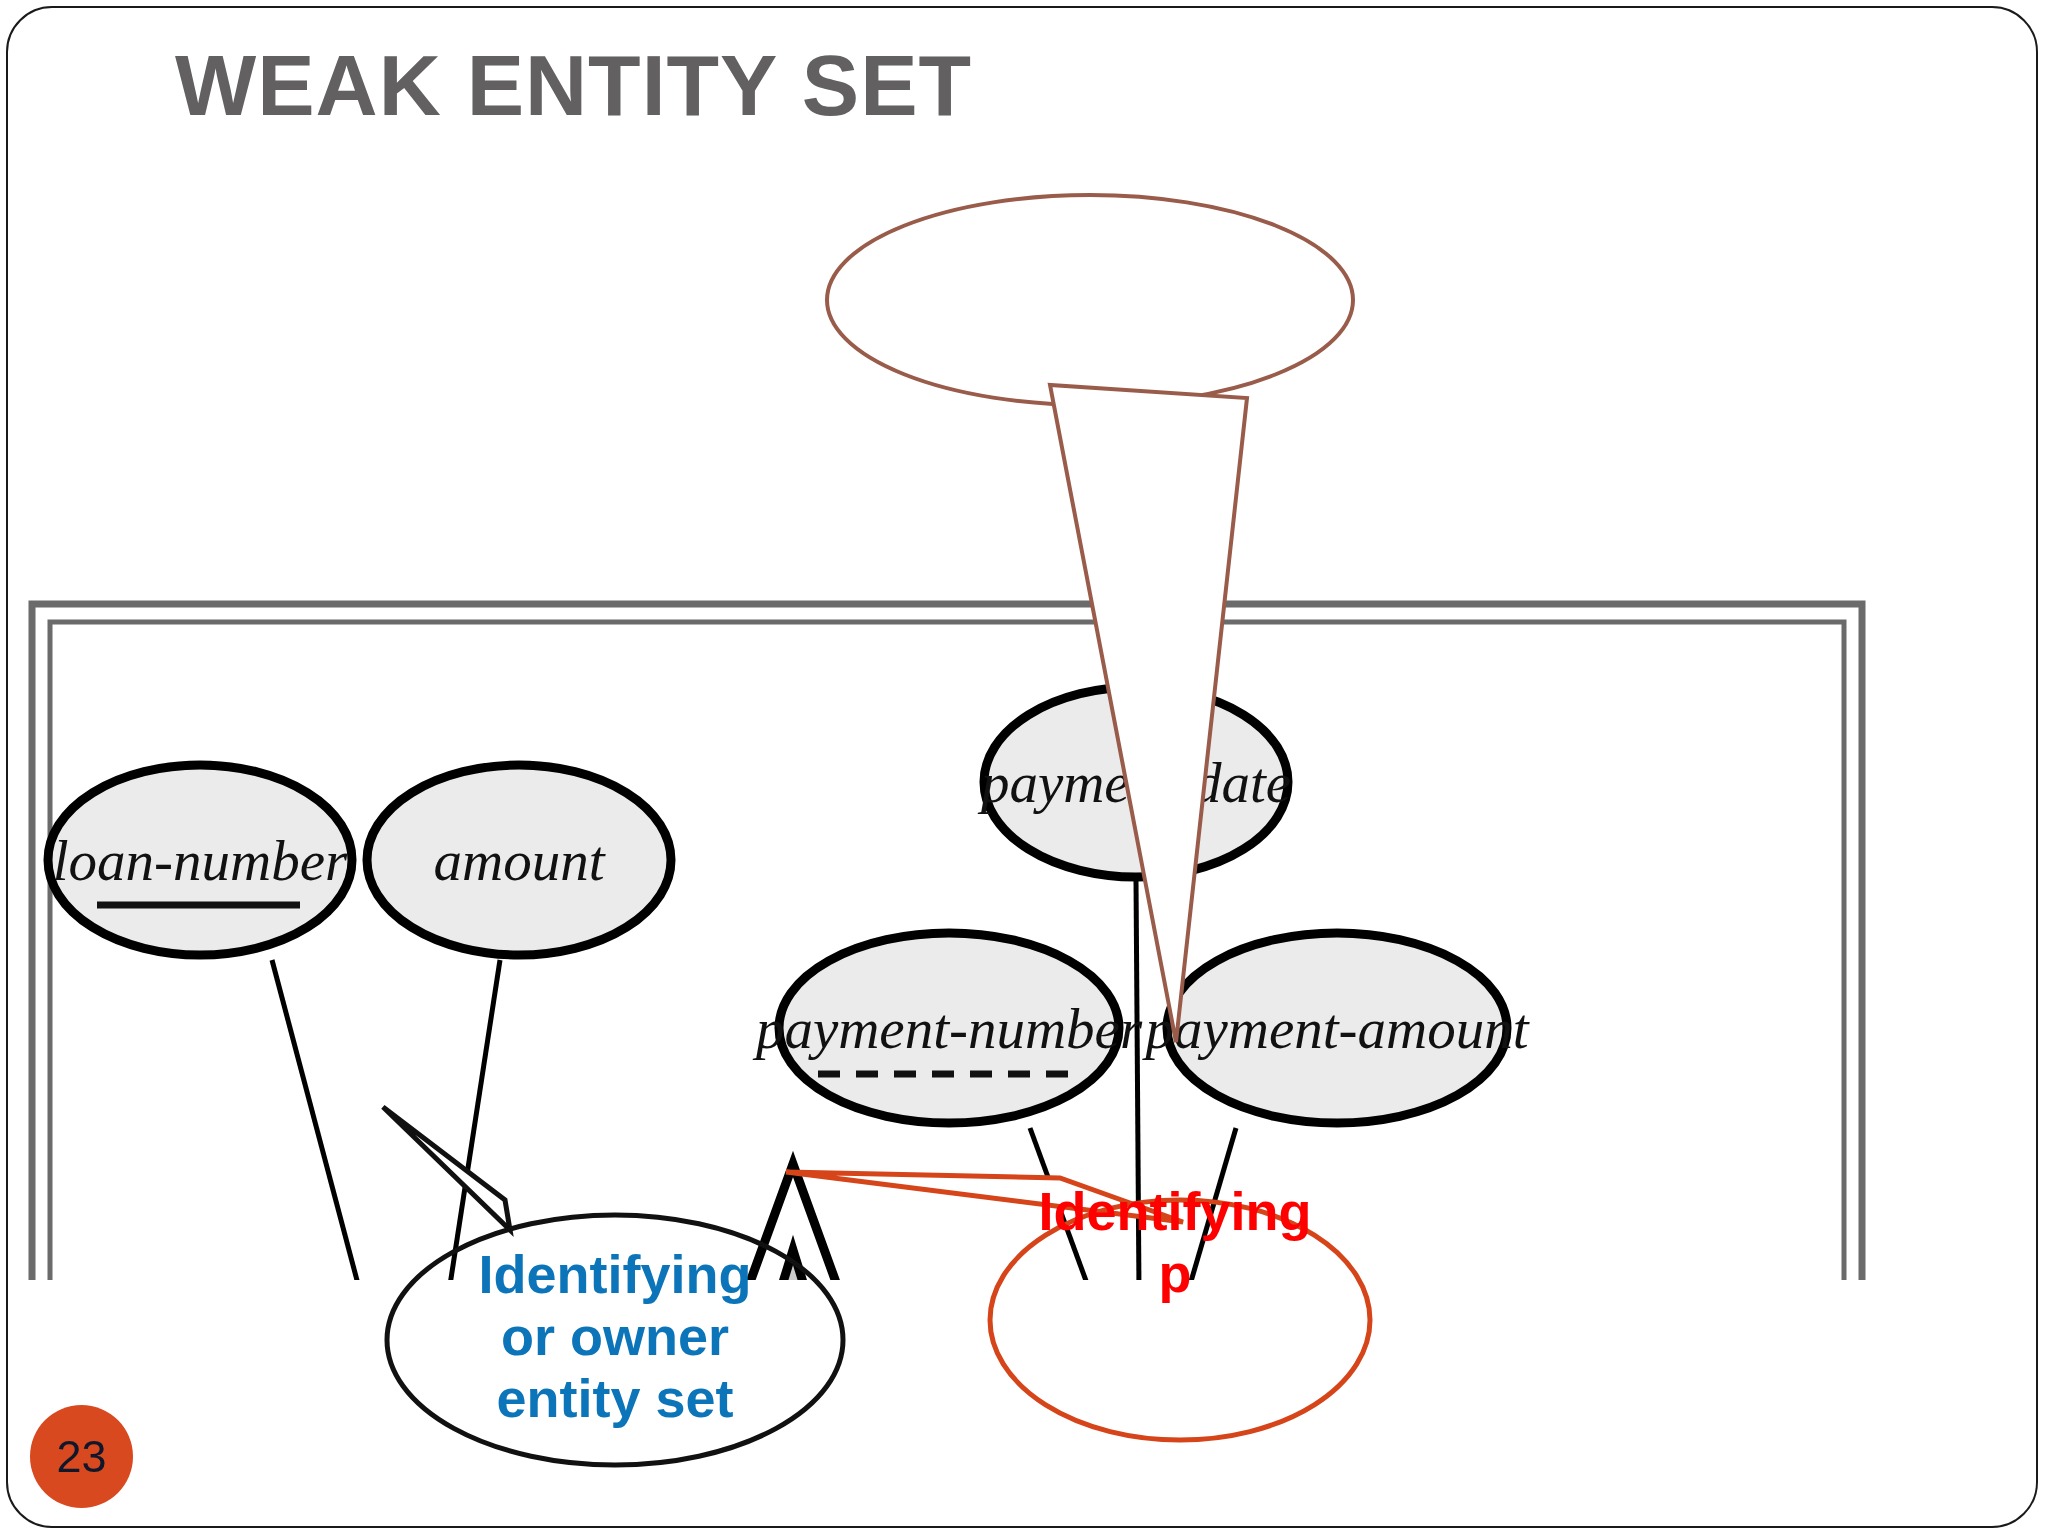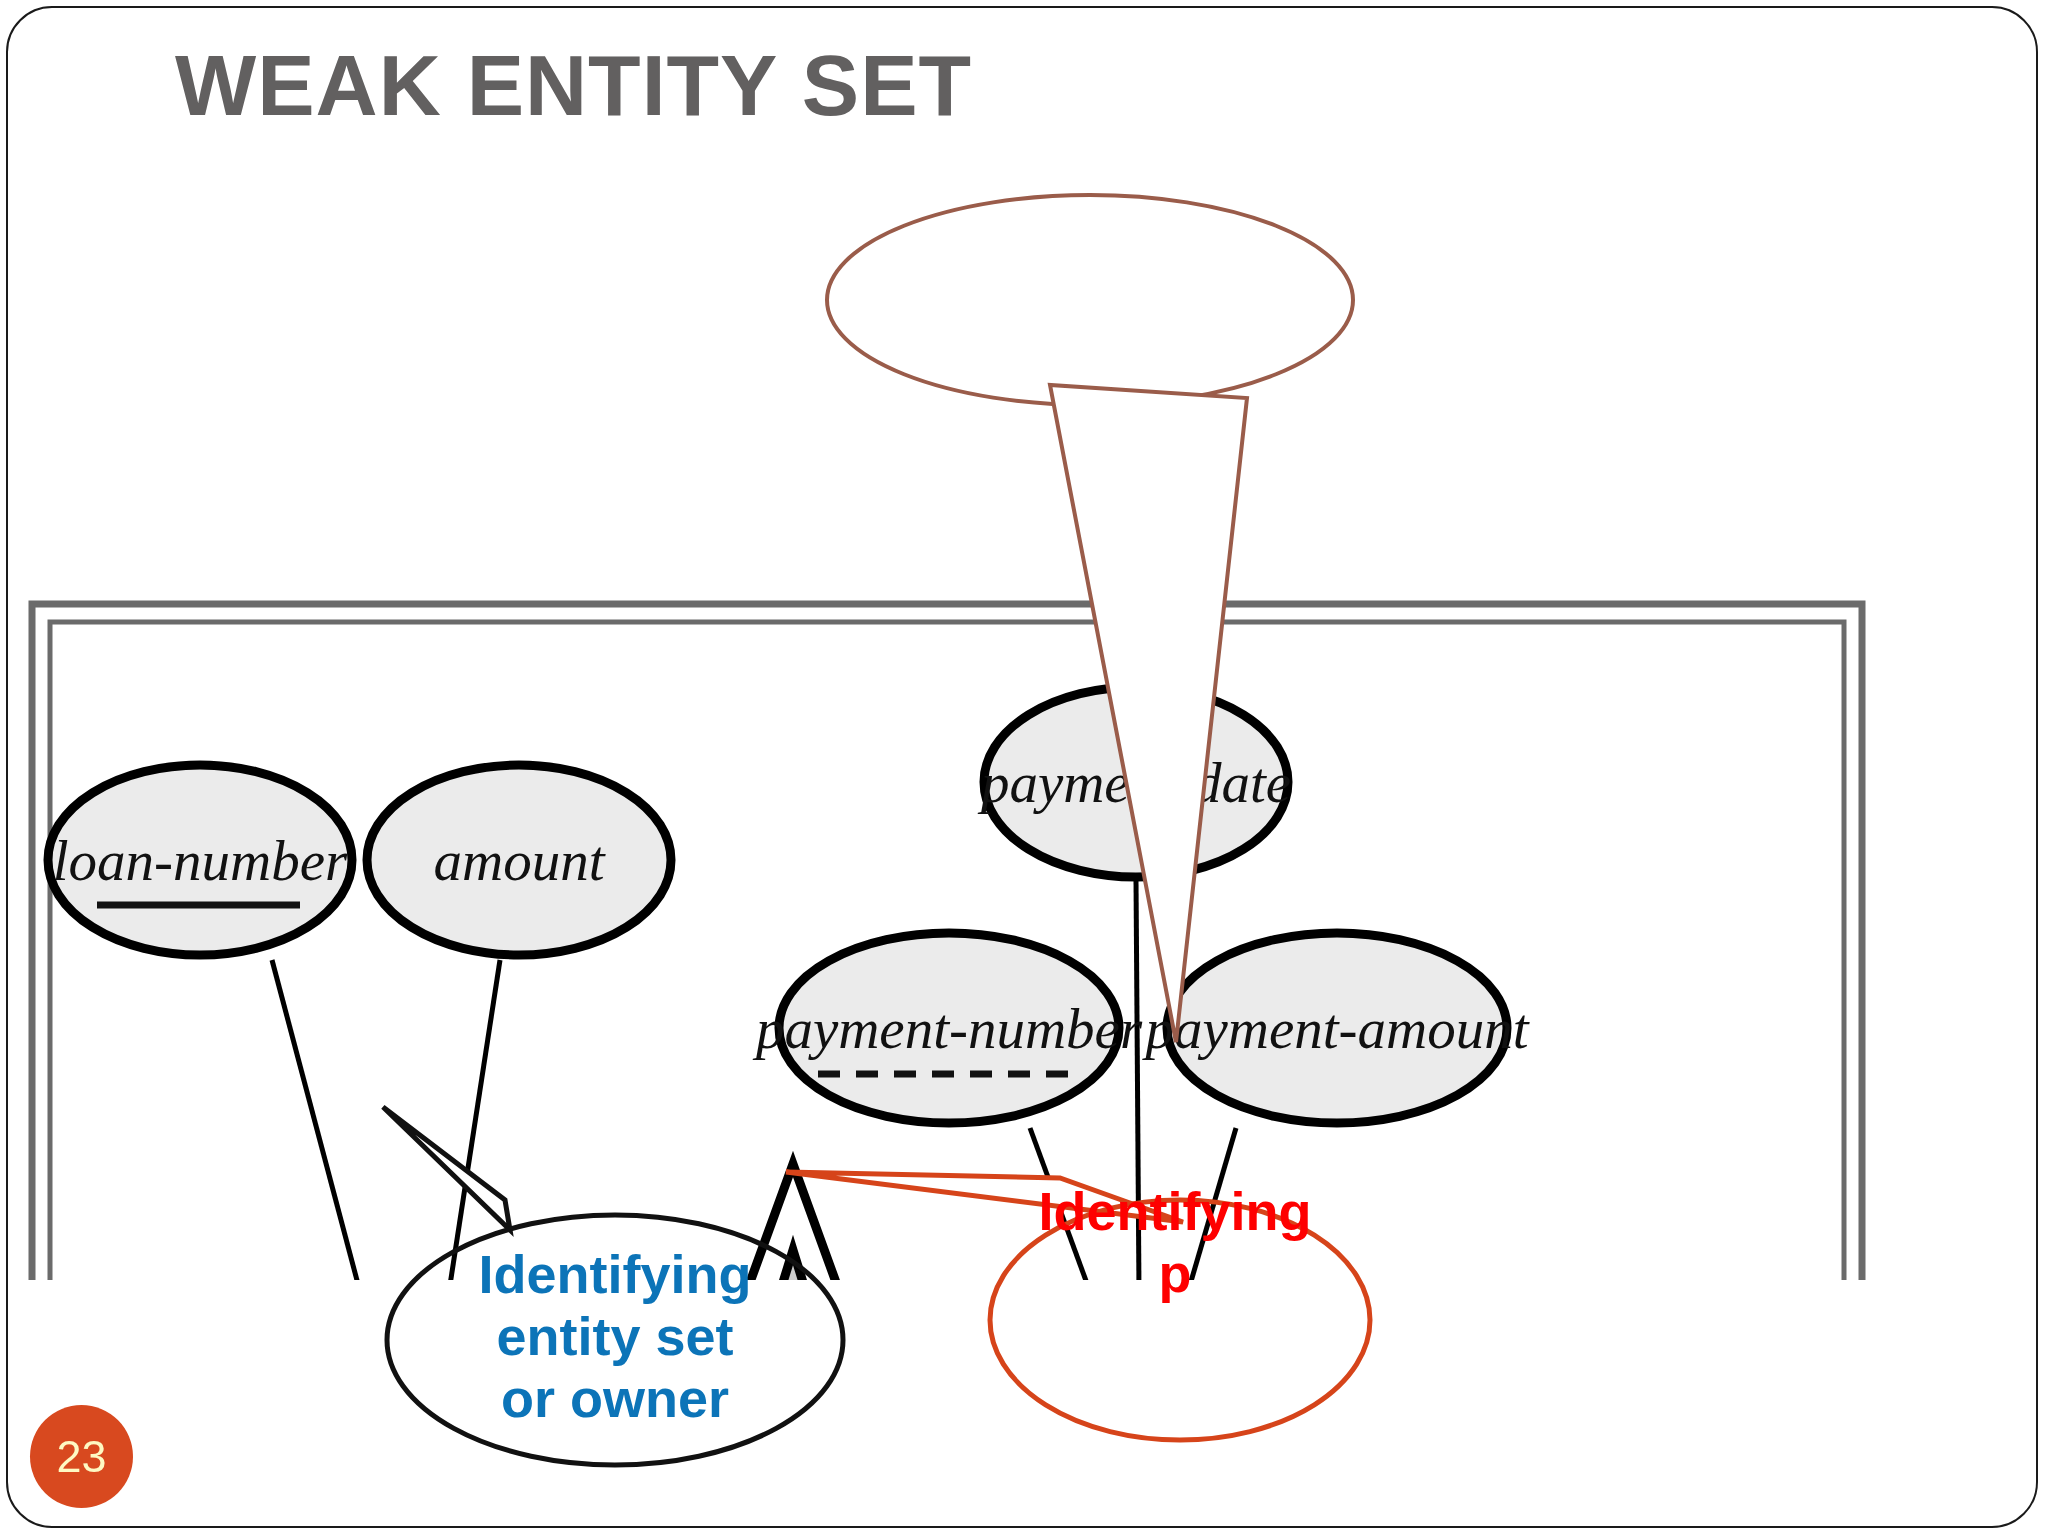--- a/index.html
+++ b/index.html
@@ -45,21 +45,21 @@
   }
   
   .page-badge {
     position: absolute;
     left: 30px;
     top: 1405px;
     width: 103px;
     height: 103px;
     border-radius: 50%;
     background: #d8491f;
-    color: #fef9c3;
+    color: #0f172a;
     display: flex;
     align-items: center;
     justify-content: center;
     font-size: 45px;
     font-family: "Liberation Sans", sans-serif;
   }
   
   #er-figure {
     position: absolute;
     left: 0px;
@@ -202,22 +202,22 @@
 
     <g>
       <path d="M 1183 1222 L 1060 1178 L 786 1172 Z" fill="#ffffff" stroke="#d6441a" stroke-width="5"></path>
       <ellipse cx="1180" cy="1320" rx="190" ry="120" fill="none" stroke="#d6441a" stroke-width="5"></ellipse>
     </g>
   </svg>
 
 
   <div class="callout-text" id="owner-text">
     <div>Identifying</div>
+    <div>or owner</div>
     <div>entity set</div>
-    <div>or owner</div>
   </div>
 
   <div class="callout-text" id="relationship-text">
     <div>Identifying</div>
     <div>p</div>
   </div>
 
   <div class="page-badge">23</div>
 
 </div>

